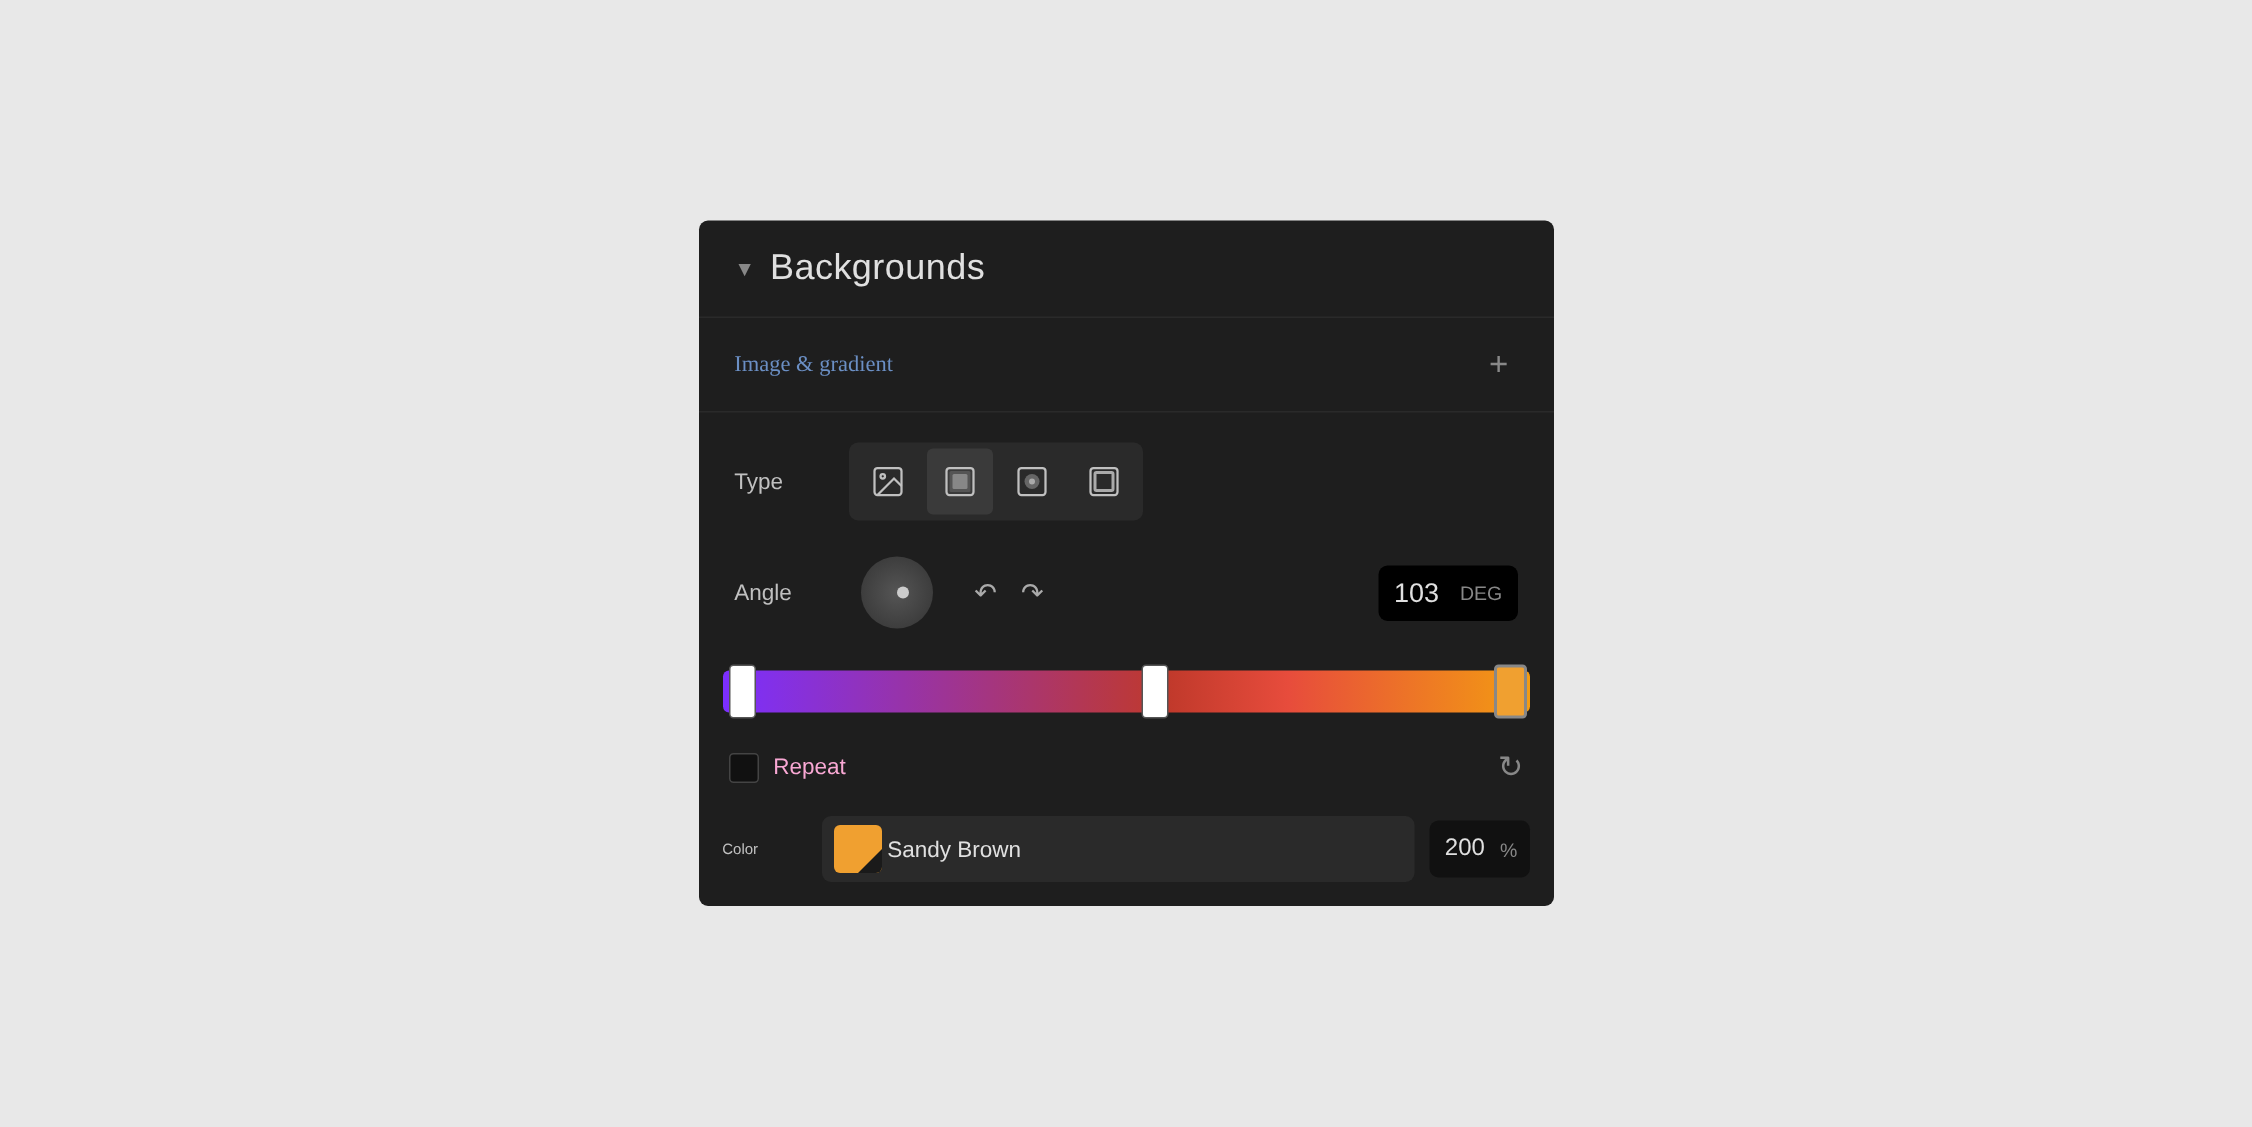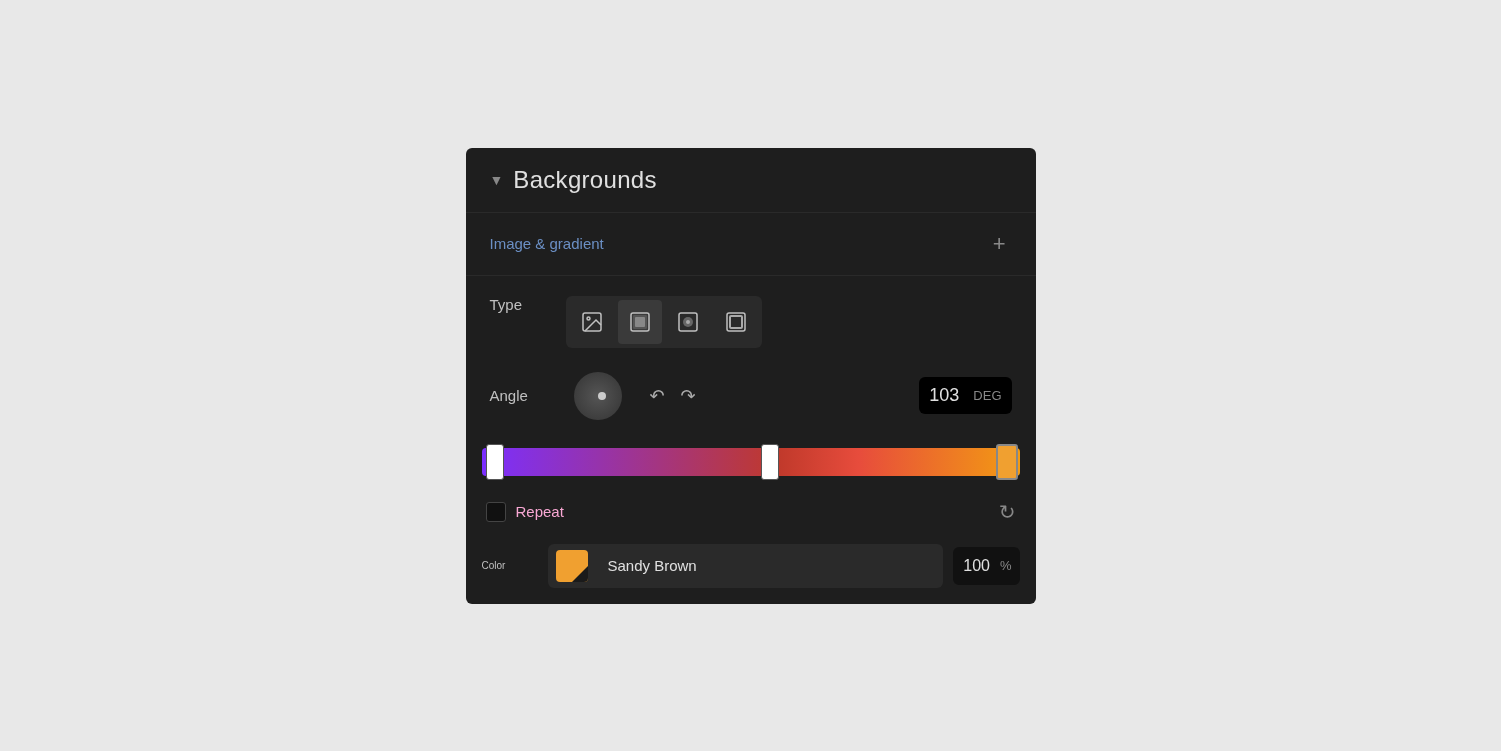--- a/index.html
+++ b/index.html
@@ -44,20 +44,21 @@
     .section-row {
       display: flex;
       align-items: center;
       justify-content: space-between;
       padding: 18px 24px 14px;
     }
 
     .section-label {
       color: #6b8fc4;
       font-size: 15px;
+      font-family: Liberation Serif, serif;
     }
 
     .add-button {
       background: none;
       border: none;
       color: #888;
       font-size: 22px;
       cursor: pointer;
       padding: 2px 6px;
       line-height: 1;
@@ -90,20 +91,21 @@
     }
 
     .divider {
       height: 1px;
       background: #2a2a2a;
       margin: 4px 0;
     }
 
     .type-row {
       display: flex;
+      align-items: center;
       gap: 16px;
       padding: 16px 24px;
     }
 
     .type-label {
       color: #c0c0c0;
       font-size: 15px;
       min-width: 60px;
     }
 
@@ -307,21 +309,21 @@
       color: #c0c0c0;
       font-size: 10px;
       min-width: 56px;
     }
 
     .color-swatch-container {
       background: #2a2a2a;
       border-radius: 6px;
       display: flex;
       align-items: center;
-      gap: 20px;
+      gap: 4px;
       padding: 6px 12px 6px 8px;
       flex: 1;
       cursor: pointer;
     }
 
     .color-swatch {
       width: 32px;
       height: 32px;
       border-radius: 4px;
       flex-shrink: 0;
@@ -464,17 +466,17 @@
   <div class="color-row">
     <span class="color-label">Color</span>
     <div class="color-swatch-container">
       <div class="color-swatch">
         <div class="color-swatch-main"></div>
         <div class="color-swatch-corner"></div>
       </div>
       <span class="color-name">Sandy Brown</span>
     </div>
     <div class="opacity-box">
-      <span class="opacity-value">100</span>
+      <span class="opacity-value">200</span>
       <span class="opacity-unit">%</span>
     </div>
   </div>
 </div>
 
 </body></html>

